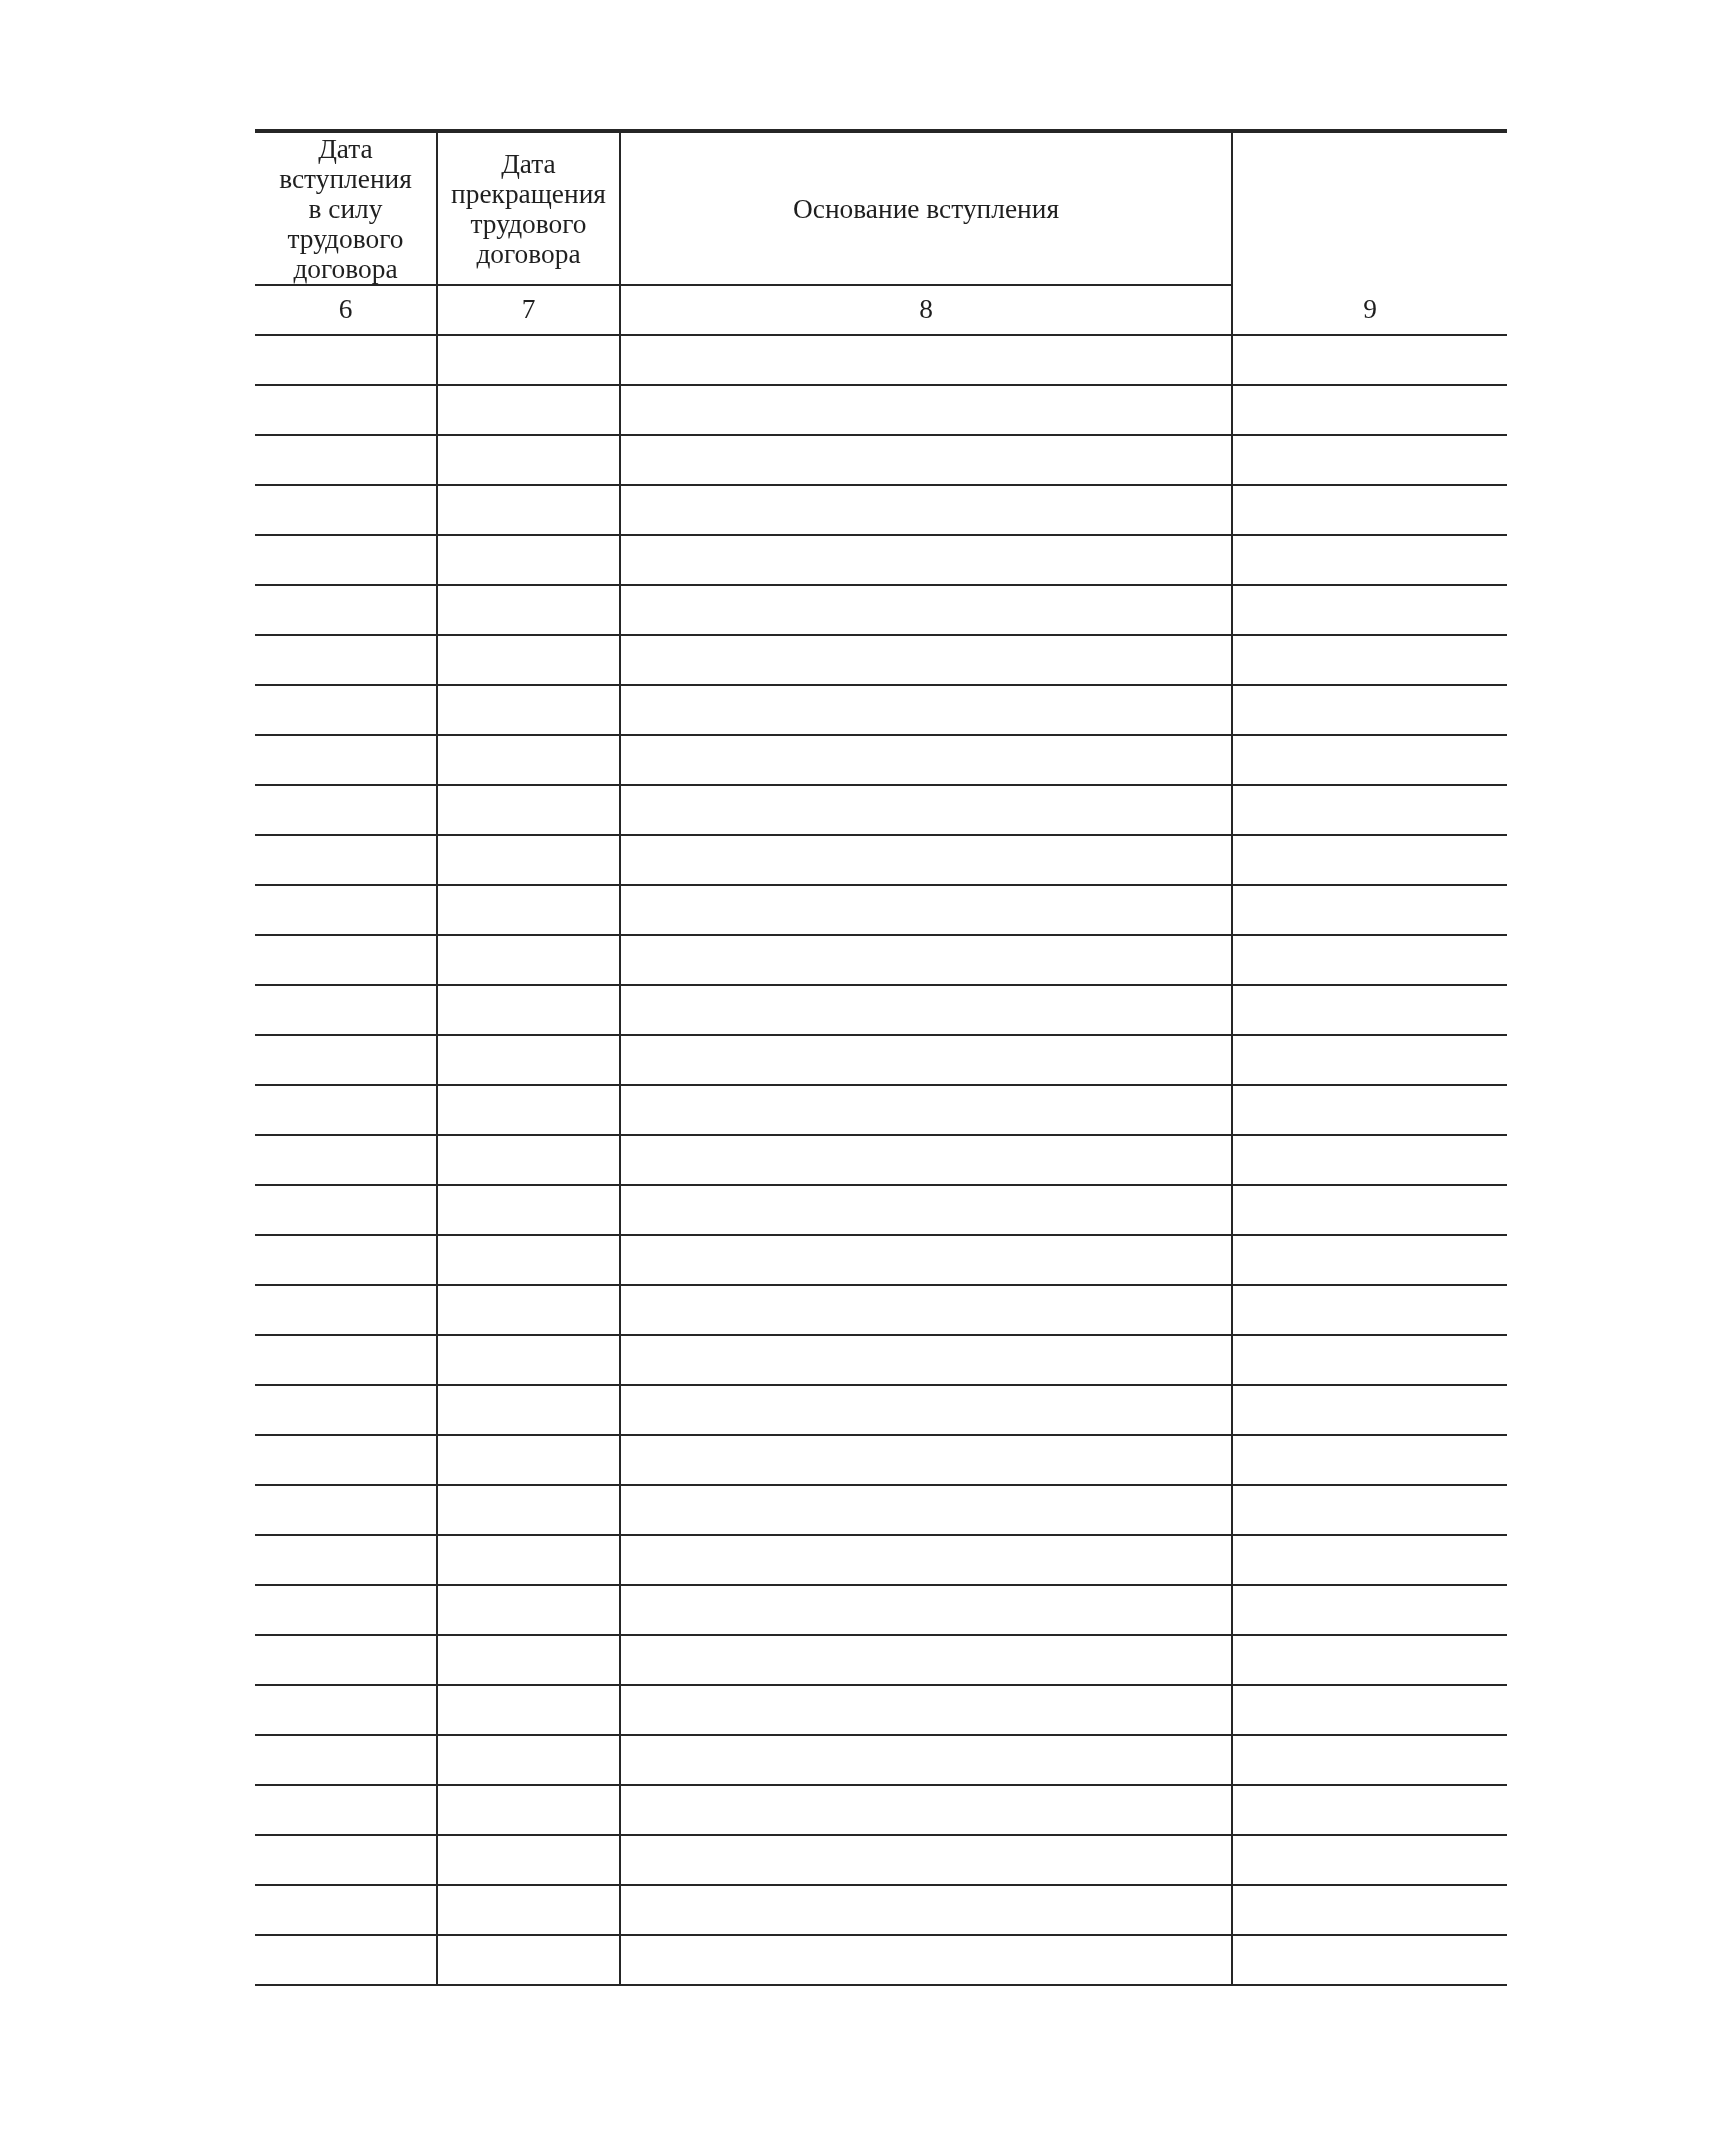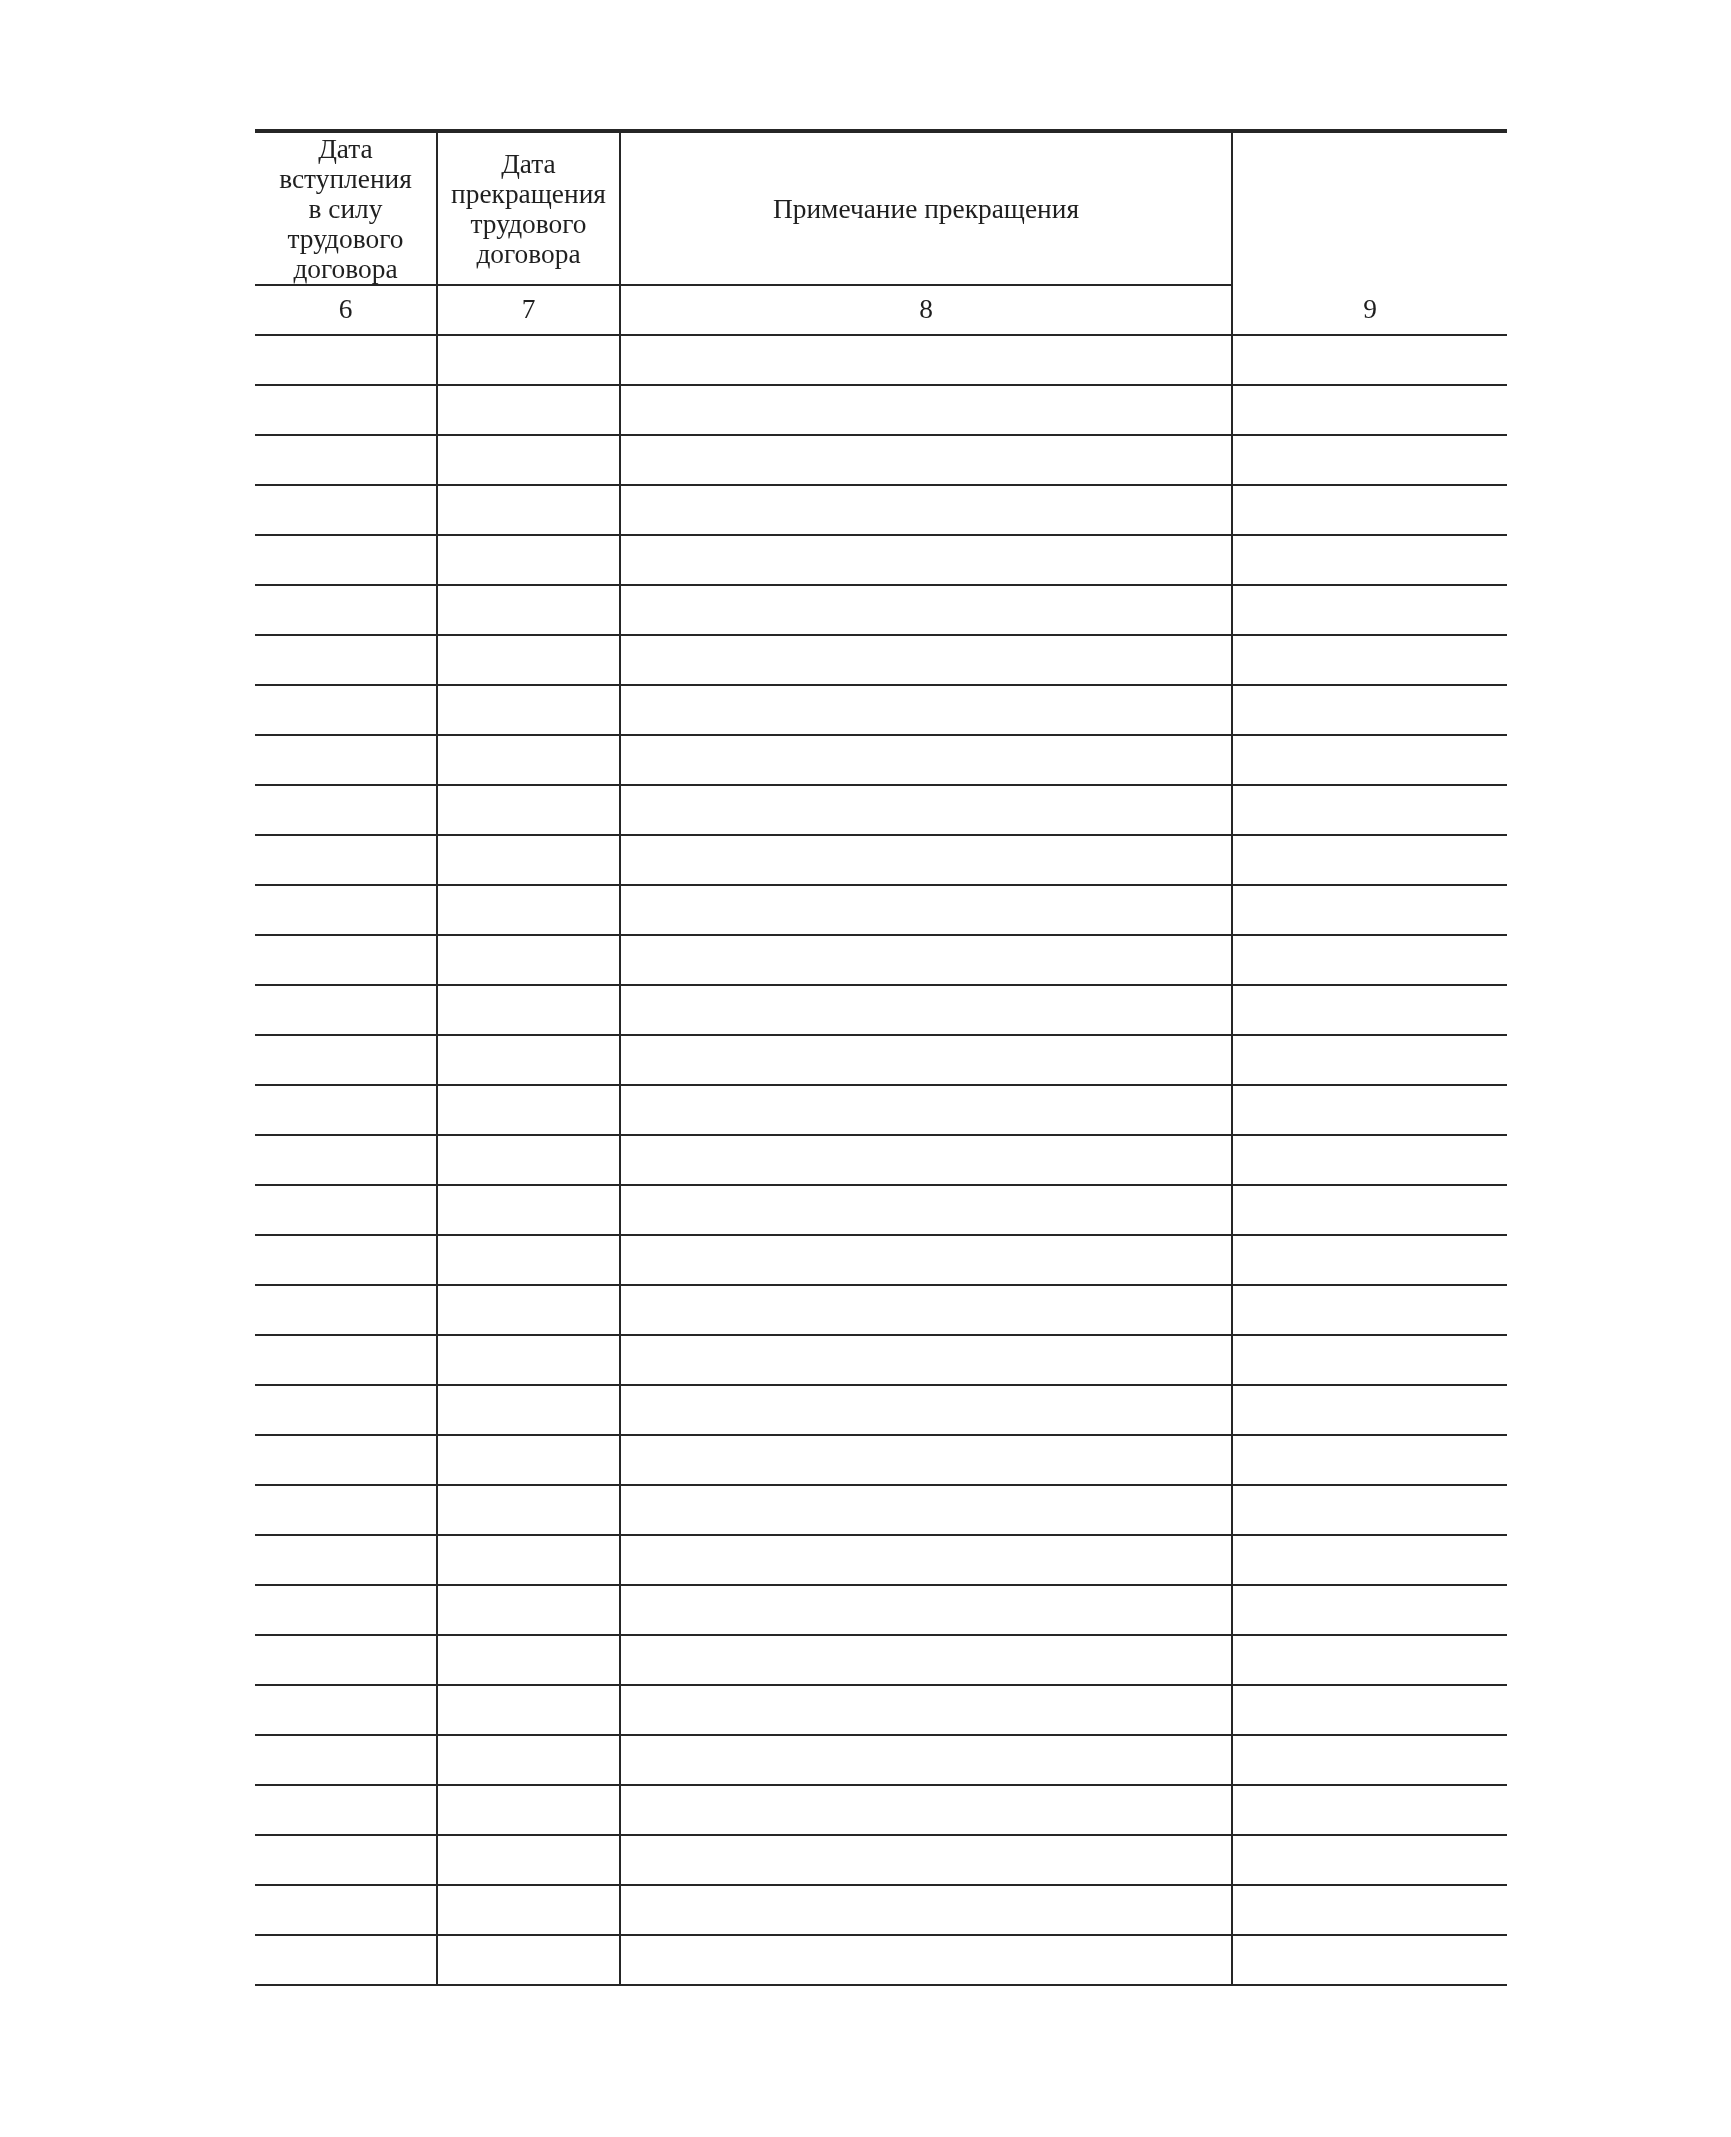--- a/index.html
+++ b/index.html
@@ -69,21 +69,21 @@
     <div class="row header-row">
       <div class="cell c1">Дата
 вступления
 в силу
 трудового
 договора</div>
       <div class="cell c2">Дата
 прекращения
 трудового
 договора</div>
-      <div class="cell c3">Примечание прекращения</div>
+      <div class="cell c3">Основание вступления</div>
     </div>
 
     <div class="row numbers-row">
       <div class="cell c1">6</div>
       <div class="cell c2">7</div>
       <div class="cell c3">8</div>
       <div class="cell c4">9</div>
     </div>
 
     <div id="body-rows">

